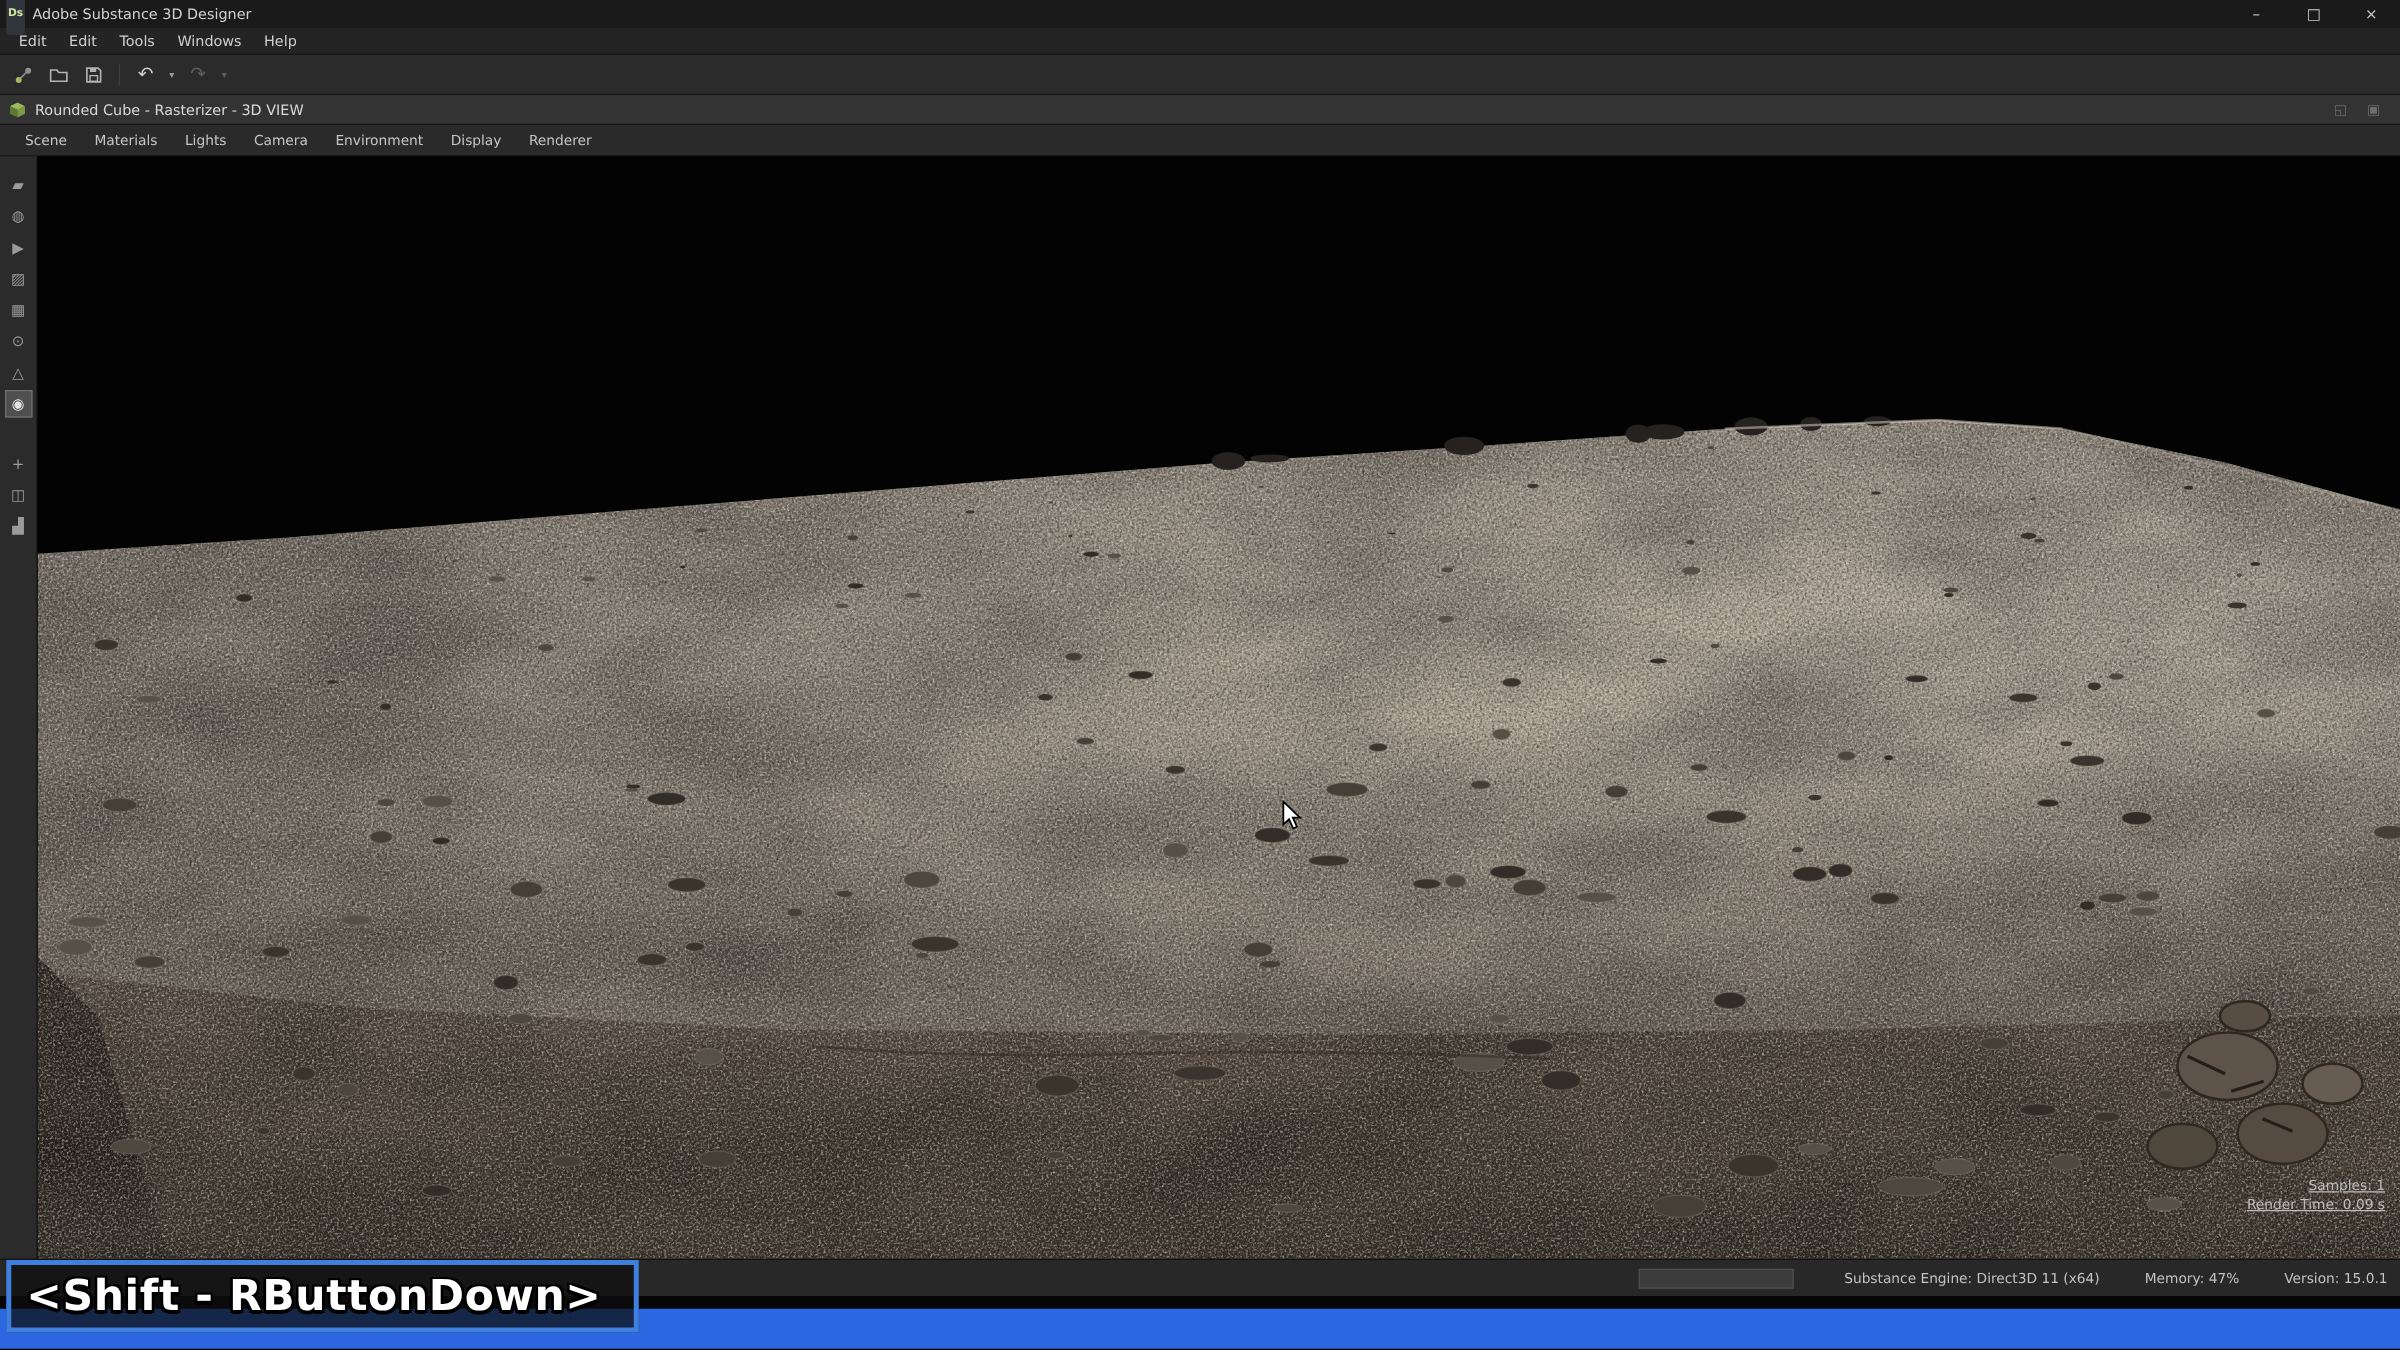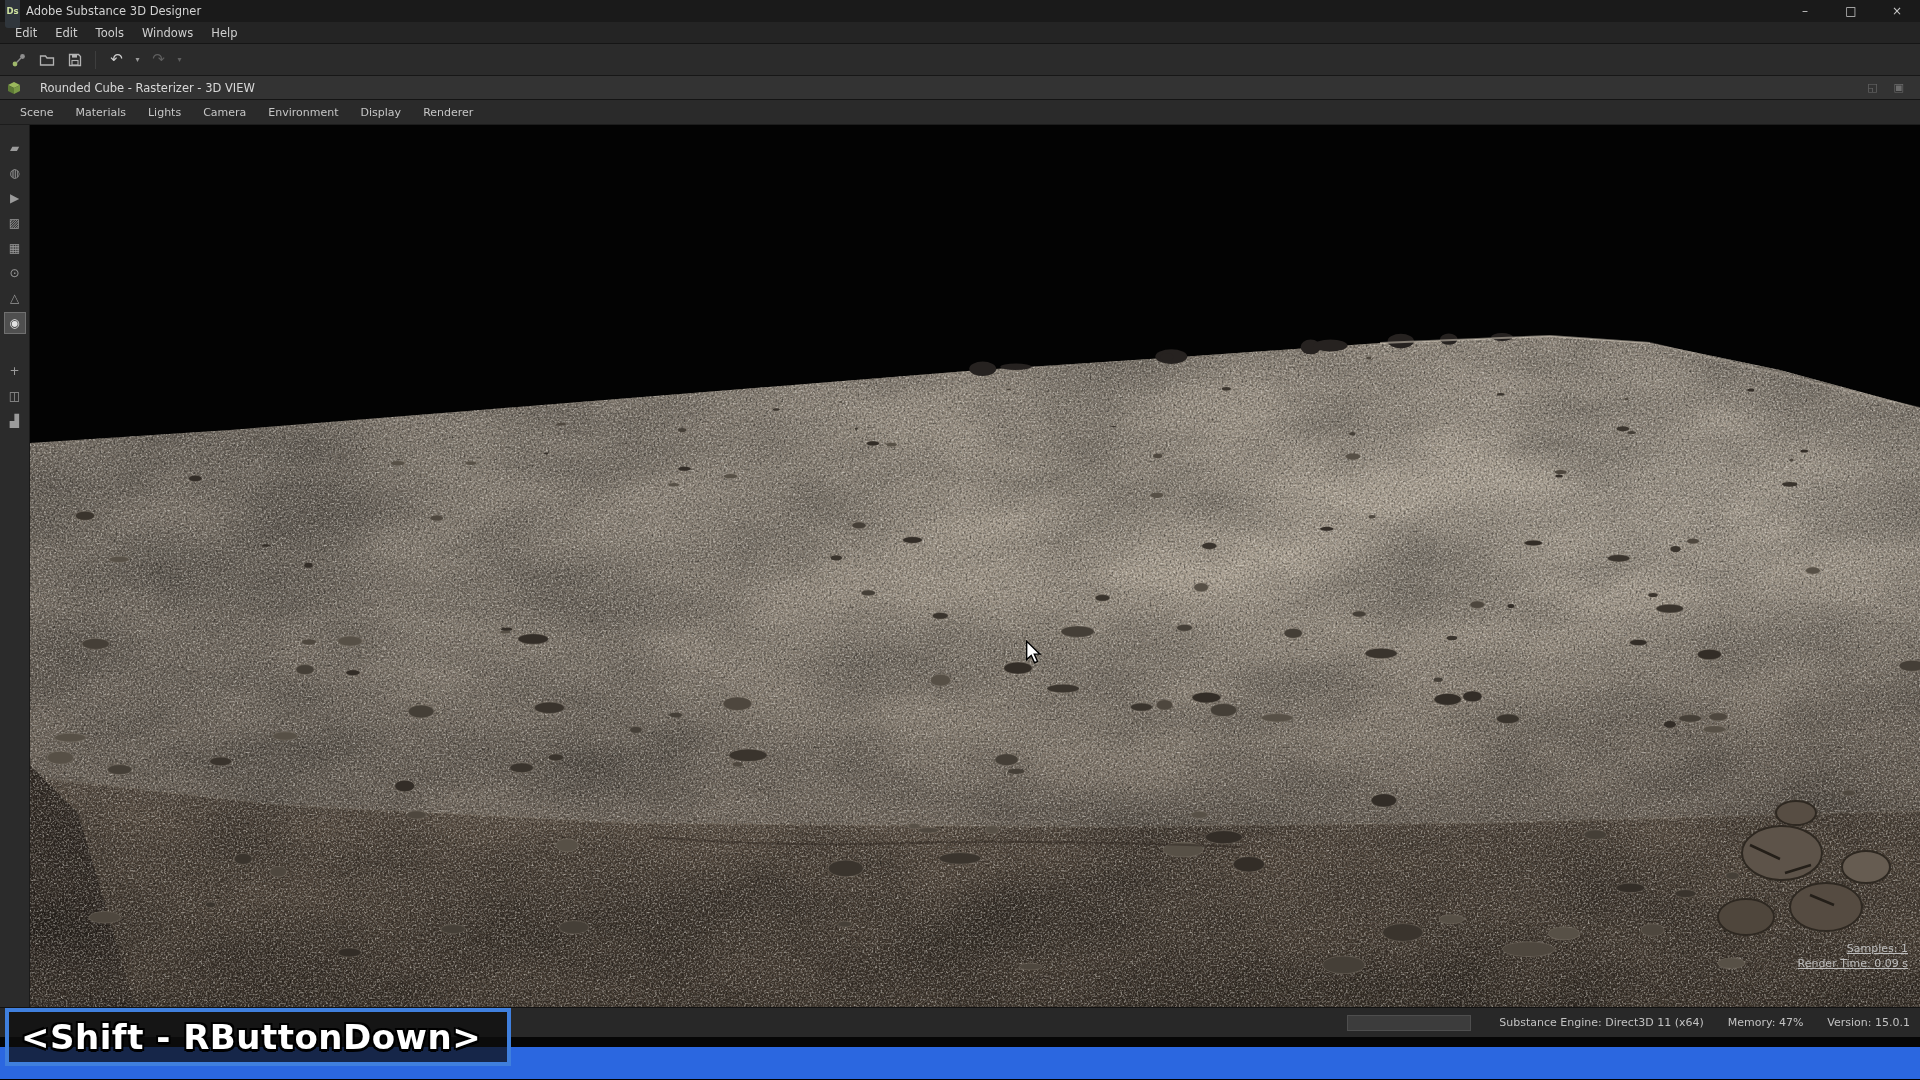--- a/index.html
+++ b/index.html
@@ -20,21 +20,21 @@
   .menubar .menu-item{padding:0 9px;height:100%;display:flex;align-items:center;}
   
   .toolbar{height:32px;background:#2b2b2b;display:flex;align-items:center;padding-left:6px;gap:3px;border-bottom:1px solid #171717;box-sizing:border-box;}
   .tool-btn{width:25px;height:25px;display:flex;align-items:center;justify-content:center;color:#b5b5b5;}
   .tool-glyph{font-size:15px;line-height:15px;color:#cfcfcf;}
   .tool-glyph.dim{color:#5f5f5f;}
   .caret{width:11px;font-size:8px;color:#9a9a9a;display:flex;align-items:center;justify-content:center;}
   .caret.dim{color:#5f5f5f;}
   .tb-sep{width:1px;height:18px;background:#3e3e3e;margin:0 5px;}
   
-  .panelheader{height:24px;background:#333333;display:flex;align-items:center;gap:19px;padding-left:7px;font-size:11.5px;color:#d8d8d8;border-bottom:1px solid #141414;box-sizing:border-box;}
+  .panelheader{height:24px;background:#333333;display:flex;align-items:center;gap:7px;padding-left:7px;font-size:11.5px;color:#d8d8d8;border-bottom:1px solid #141414;box-sizing:border-box;}
   .dock-icons{margin-left:auto;display:flex;gap:16px;padding-right:16px;color:#6c6c6c;font-size:11px;}
   
   .viewmenu{height:25px;background:#2a2a2a;display:flex;align-items:center;padding-left:9px;font-size:11px;color:#c6c6c6;border-bottom:1px solid #1c1c1c;box-sizing:border-box;text-align:right;}
   .viewmenu .menu-item{padding:0 11px;height:100%;display:flex;align-items:center;}
   
   .workspace{display:flex;height:882px;}
   .leftstrip{width:30px;background:#2b2b2b;display:flex;flex-direction:column;align-items:center;padding-top:12px;gap:3px;border-right:1px solid #1a1a1a;box-sizing:border-box;}
   .strip-icon{width:22px;height:22px;display:flex;align-items:center;justify-content:center;color:#9b9b9b;font-size:12px;box-sizing:border-box;}
   .strip-icon.selected{background:#4f4f4f;border:1px solid #707070;color:#e4e4e4;}
   .strip-gap{height:20px;}
@@ -45,21 +45,21 @@
   
   .keycast{
     position:absolute;left:5px;top:1008px;width:486px;height:50px;z-index:60;
     border:4px solid #3f7fdd;background:rgba(14,14,14,0.72);
     display:flex;align-items:center;padding-left:12px;box-sizing:content-box;
     font-size:34px;font-weight:bold;letter-spacing:0.5px;color:#ffffff;
     text-shadow:-2px -2px 0 #000,2px -2px 0 #000,-2px 2px 0 #000,2px 2px 0 #000,0 3px 0 #000;
     white-space:nowrap;
   }
   
-  .statusbar{height:30px;background:#282828;display:flex;align-items:center;justify-content:flex-end;gap:24px;
+  .statusbar{height:30px;background:#282828;display:flex;align-items:center;justify-content:flex-end;gap:36px;
     padding-right:10px;font-size:11px;color:#c2c2c2;border-top:1px solid #121212;box-sizing:border-box;}
   .status-progress{width:122px;height:14px;background:#3c3c3c;border:1px solid #4e4e4e;margin-right:4px;}
   .blackgap{height:10px;background:#060606;}
   .bluebar{height:32px;background:#2b67e0;}
 </style>
 </head>
 <body>
 
 <div class="titlebar">
   <div class="app-logo">Ds</div>

